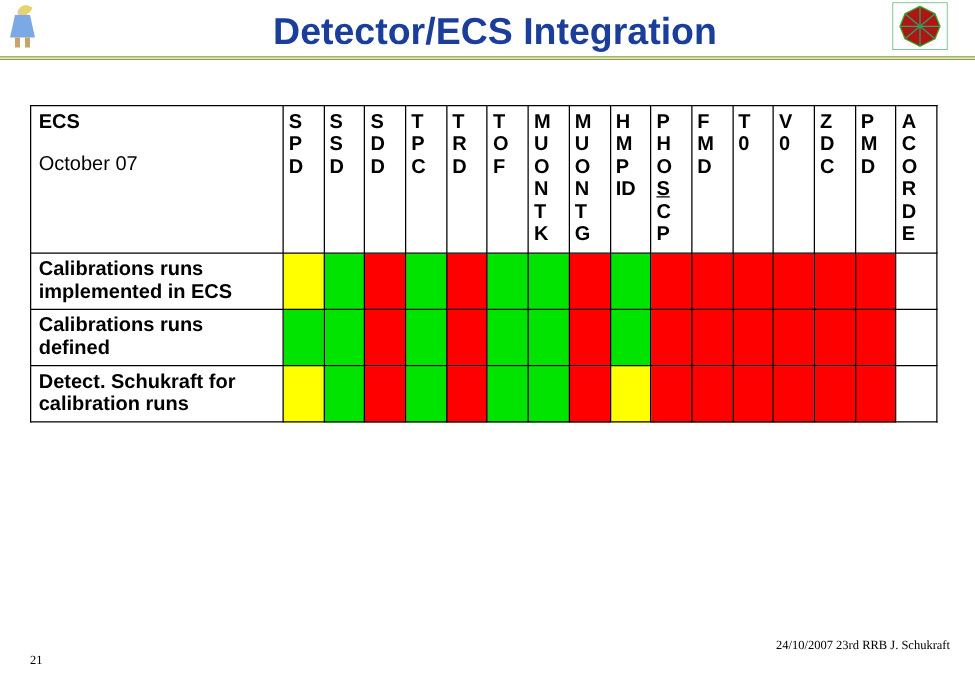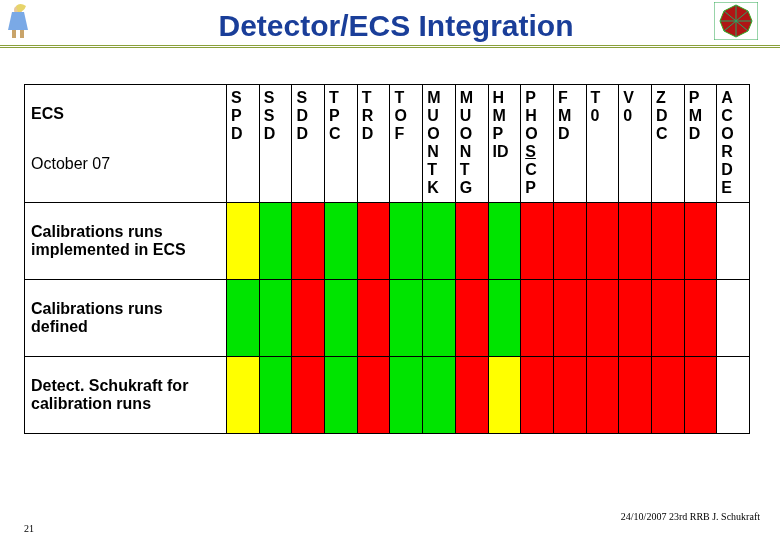--- a/index.html
+++ b/index.html
@@ -37,21 +37,21 @@
     table-layout: fixed;
     width: 726px;
   }
   table.matrix th, table.matrix td {
     border: 1.8px solid #000;
     font-family: Arial, Helvetica, sans-serif;
   }
   th.rowlabel, td.rowlabel {
     text-align: left;
     vertical-align: top;
-    padding: 20px 6px;
+    padding: 4px 6px;
     font-weight: bold;
     font-size: 16px;
     width: 202px;
   }
   th.colhdr {
     width: 32.7px;
     font-size: 16px;
     font-weight: bold;
     padding: 4px 0 6px 4px;
     text-align: left;
@@ -64,21 +64,21 @@
   .g { background: #00e400; }
   .r { background: #ff0000; }
   .y { background: #ffff00; }
   .w { background: #ffffff; }
   .k { background: #000000; }
 
   .headblock {
     background: #fff;
   }
   .ecs-block { font-size:16px; font-weight:bold; }
-  .ecs-oct { font-weight: normal; font-size:16px; display:block; margin-top: 32px; }
+  .ecs-oct { font-weight: normal; font-size:16px; display:block; margin-top: 16px; }
   .phos-underline { text-decoration: underline; }
 
   .footer {
     position: absolute;
     bottom: 18px;
     right: 20px;
     font-size: 10px;
     color: #000;
     font-family: "Times New Roman", serif;
   }

